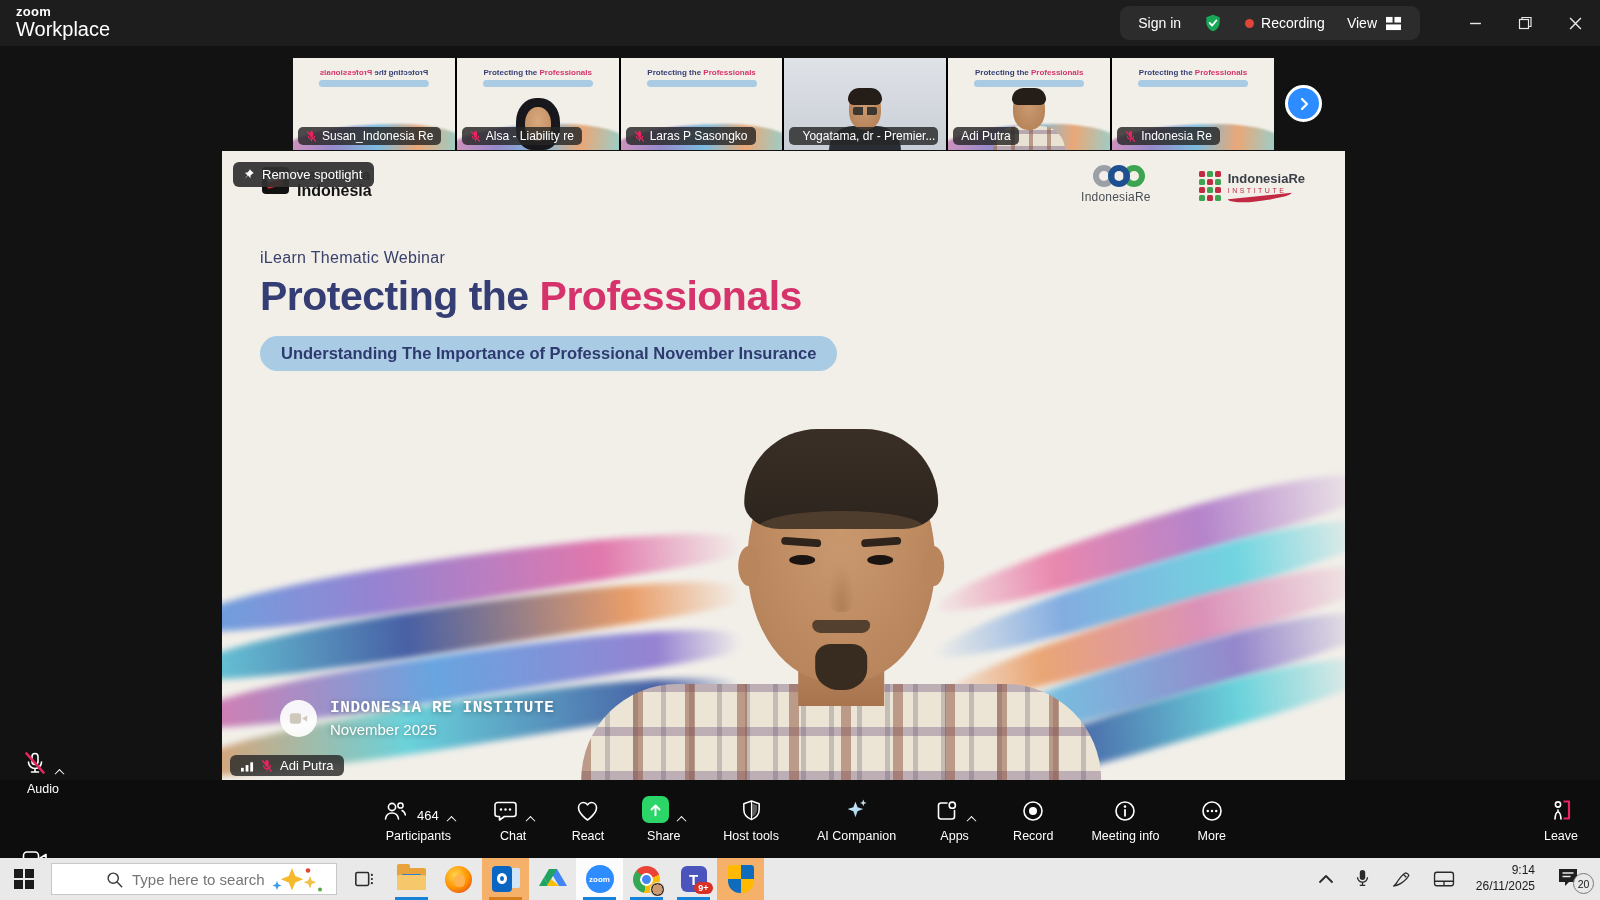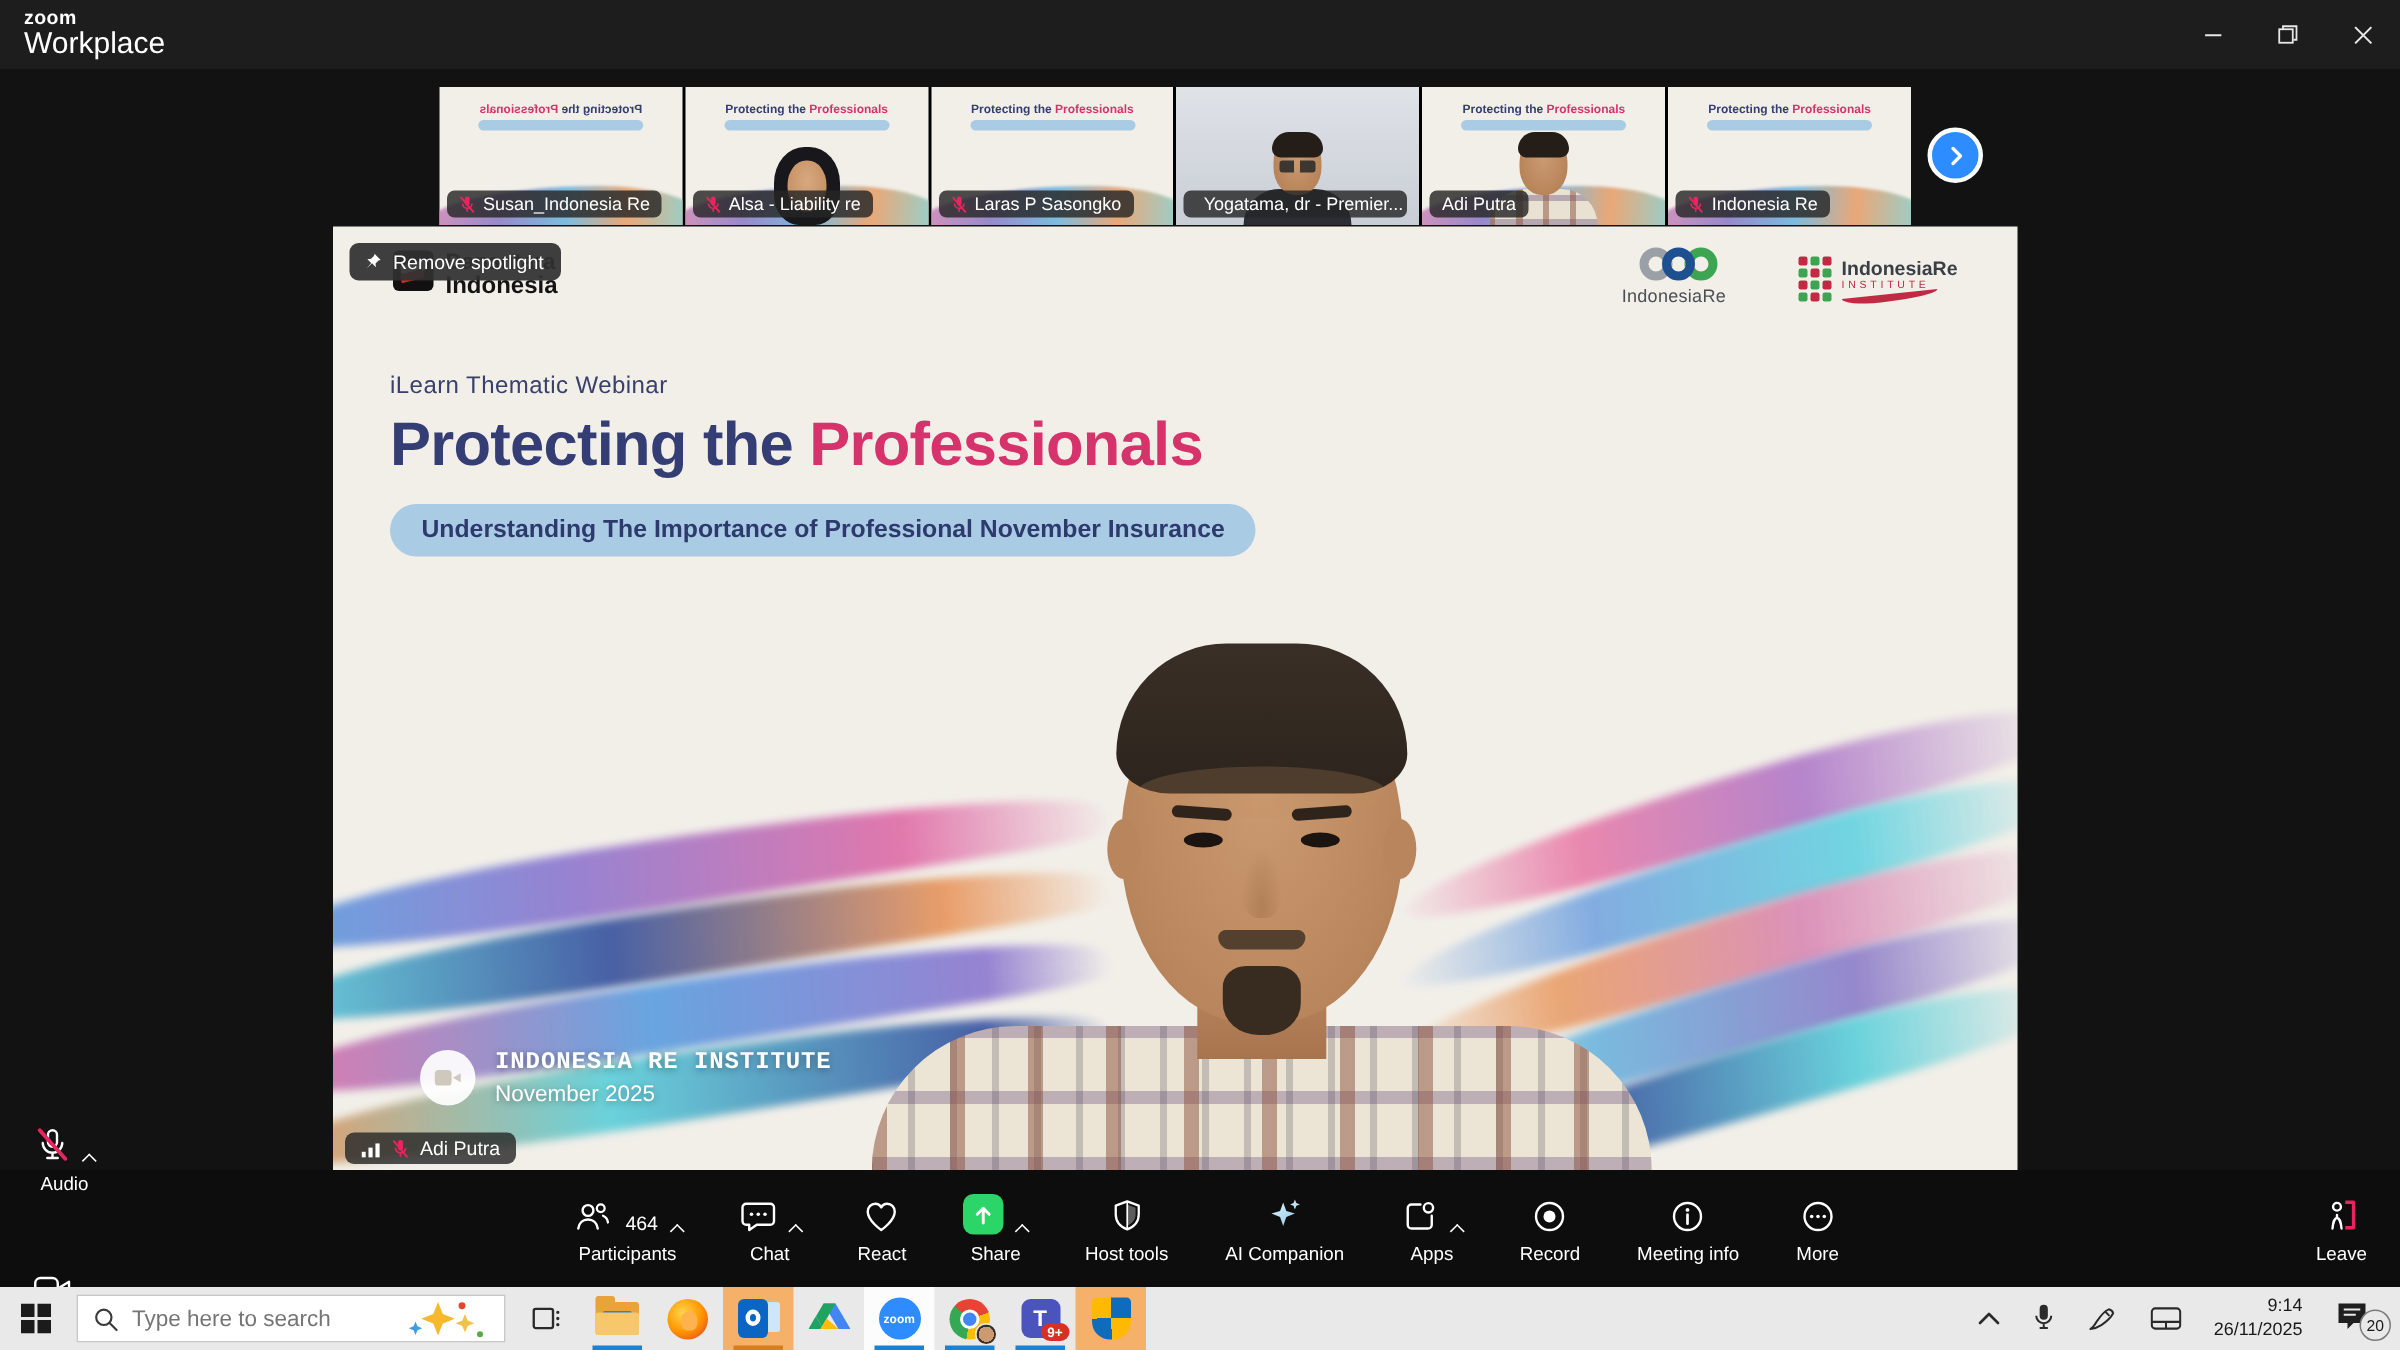--- a/index.html
+++ b/index.html
@@ -150,21 +150,21 @@
   .share-box { width:27px; height:27px; border-radius:7px; background:#2bd567; display:flex; align-items:center; justify-content:center; }
 
   
   .taskbar { position:absolute; left:0; top:858px; width:1600px; height:42px; background:#e9e9e9;
     display:flex; align-items:stretch; color:#1a1a1a; }
   .t-cell { width:47px; display:flex; align-items:center; justify-content:center; position:relative; }
   .t-under { position:absolute; bottom:0; left:7px; right:7px; height:3px; background:#1683d8; }
   .hl-orange { background:#f5b169; }
   .hl-white { background:#fcfcfc; }
   .searchbox { width:286px; height:32px; margin:5px 4px; background:#fff; border:1px solid #c8c8c8;
-    display:flex; align-items:center; gap:9px; padding:0 10px; position:relative; }
+    display:flex; align-items:center; gap:9px; padding:0 10px; position:relative;justify-content:center; }
   .searchbox input { border:none; outline:none; font-size:15px; color:#4a4a4a; width:150px; background:transparent;
     font-family:"Liberation Sans",sans-serif; }
   .sparkles { position:absolute; right:12px; top:3px; width:52px; height:26px; }
   .tray { margin-left:auto; display:flex; align-items:center; gap:21px; padding-right:14px; }
   .clock { text-align:right; font-size:12px; line-height:1.3; }
   .notif { position:relative; width:30px; height:24px; }
   .badge20 { position:absolute; right:-8px; bottom:-3px; width:21px; height:21px; border-radius:50%;
     background:#e9e9e9; border:1px solid #7a7a7a; font-size:10.5px; display:flex; align-items:center; justify-content:center; }
   .tbadge { position:absolute; right:-6px; bottom:-2px; background:#d93025; color:#fff; font-size:9px; font-weight:700;
     border-radius:8px; padding:1px 4px; }
@@ -197,20 +197,41 @@
   svg { display:block; }
 </style>
 </head>
 <body>
 
 <div class="titlebar">
   <div class="zlogo">
     <div class="z1">zoom</div>
     <div class="z2">Workplace</div>
   </div>
+  <div class="tb-right">
+    <span>Sign in</span>
+    <span class="flexc">
+      <svg width="20" height="20" viewBox="0 0 24 24">
+          <path d="M12 2l8 3v6c0 5.2-3.4 9-8 11-4.6-2-8-5.8-8-11V5z" fill="#18a957"></path>
+          <path d="M8 12l3 3 5-6" stroke="#fff" stroke-width="2.2" fill="none" stroke-linecap="round" stroke-linejoin="round"></path>
+        </svg>
+    </span>
+    <span class="flexc">
+      <span class="rec-dot"></span>
+      <span>Recording</span>
+    </span>
+    <span class="flexc" style="gap:8px">
+      <span>View</span>
+      <svg width="17" height="15" viewBox="0 0 18 16">
+          <rect x="1" y="1" width="7" height="6" fill="#fff"></rect>
+          <rect x="10" y="1" width="7" height="6" fill="#fff"></rect>
+          <rect x="1" y="9" width="16" height="6" fill="#fff"></rect>
+        </svg>
+    </span>
+  </div>
   <div class="winbtns">
     <div class="winbtn">
         <svg width="13" height="13" viewBox="0 0 12 12">
           <path d="M1 6h10" stroke="#e8e8e8" stroke-width="1.3"></path>
         </svg>
       </div>
     <div class="winbtn">
         <svg width="14" height="14" viewBox="0 0 14 14">
           <rect x="1.5" y="3.5" width="9" height="9" fill="none" stroke="#e8e8e8" stroke-width="1.2"></rect>
           <path d="M4 3.5V1.5h9v9h-2" fill="none" stroke="#e8e8e8" stroke-width="1.2"></path>

